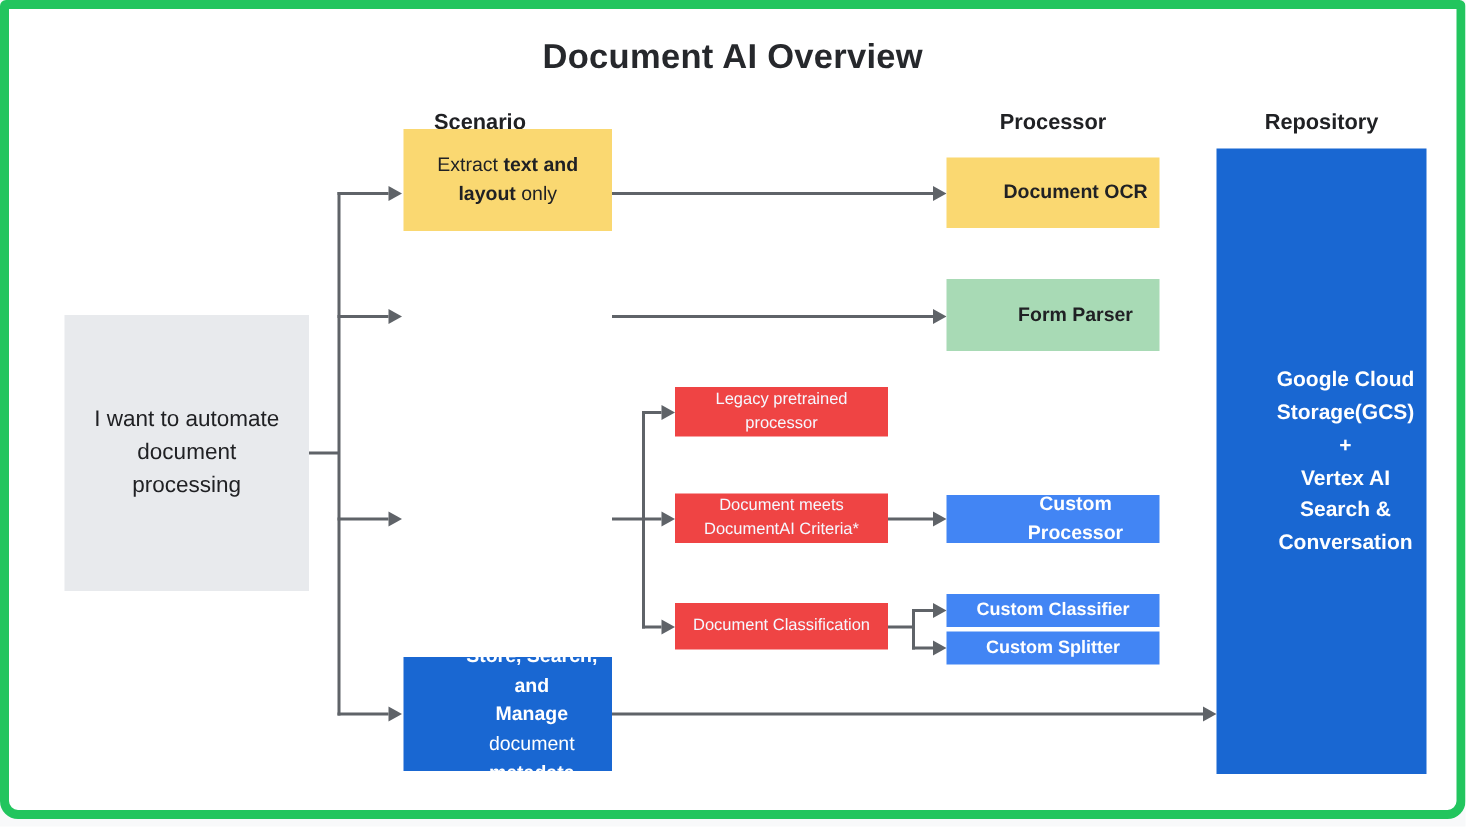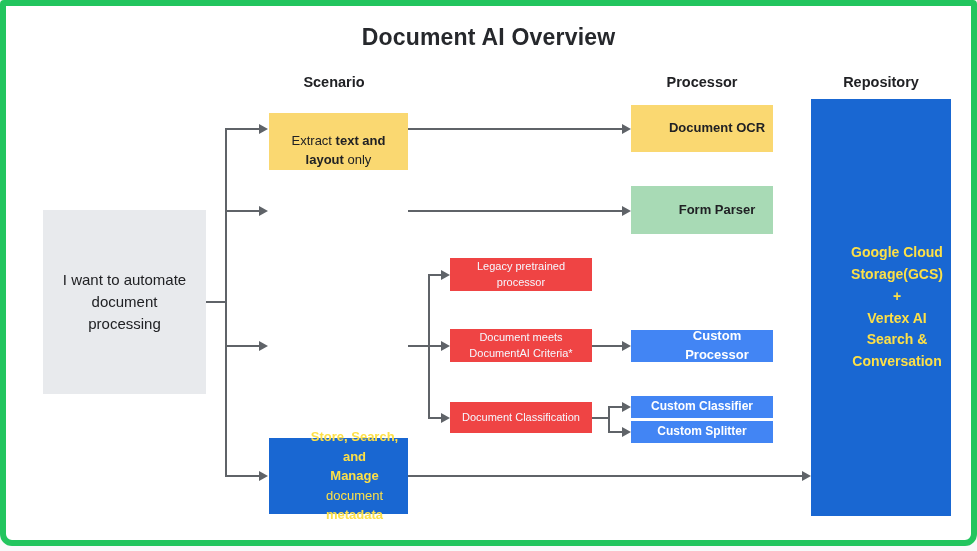--- a/index.html
+++ b/index.html
@@ -19,40 +19,40 @@
   .node {
     position:absolute; display:flex; flex-direction:column;
     align-items:center; justify-content:center; text-align:center;
   }
   .node .b { font-weight:700; }
   .gray  { background:#e8eaed; color:#202124; font-size:15px; line-height:1.45; }
   .yellow{ background:#fad871; color:#202124; font-size:13px; line-height:1.45; }
   .green { background:#a8dab5; color:#202124; font-size:13px; line-height:1.45; }
   .blue  { background:#4285f4; color:#ffffff; font-size:13px; line-height:1.45; }
   .blue-sm { background:#ef4444; color:#f5f8ff; font-size:11px; line-height:1.4; }
-  .darkblue { background:#1967d2; color:#fde047; font-size:13px; line-height:1.5;padding-left:32px; }
+  .darkblue { background:#1967d2; color:#ffffff; font-size:13px; line-height:1.5;padding-left:32px; }
   .proc-label { font-weight:700; font-size:13px;padding-left:30px; }
   .proc-label-sm { font-weight:700; font-size:12px; }
   .repo { font-weight:700; font-size:14px; line-height:1.55; }
   .h-line { position:absolute; height:2px; background:#5f6368; }
   .v-line { position:absolute; width:2px; background:#5f6368; }
   .arr-r {
     position:absolute; width:0; height:0;
     border-top:5px solid transparent; border-bottom:5px solid transparent;
     border-left:9px solid #5f6368;
   }
 </style>
 </head>
 <body>
 
 <div class="canvas">
 
   <div class="title">Document AI Overview</div>
 
-  <div class="col-header" style="left:268px;">Scenario</div>
+  <div class="col-header" style="left:254px;">Scenario</div>
   <div class="col-header" style="left:636px;">Processor</div>
   <div class="col-header" style="left:815px;">Repository</div>
 
   <div class="h-line" style="left:200px;top:295px;width:20px;"></div>
   <div class="v-line" style="left:219px;top:122px;height:349px;"></div>
   <div class="h-line" style="left:219px;top:122px;width:34px;"></div>
   <div class="arr-r" style="left:253px;top:118px;"></div>
   <div class="h-line" style="left:219px;top:204px;width:34px;"></div>
   <div class="arr-r" style="left:253px;top:200px;"></div>
   <div class="h-line" style="left:219px;top:339px;width:34px;"></div>
@@ -86,21 +86,21 @@
 
   <div class="h-line" style="left:402px;top:469px;width:394px;"></div>
   <div class="arr-r" style="left:796px;top:465px;"></div>
 
   <div class="node gray" style="left:37px;top:204px;width:163px;height:184px;">
       <div><span>I want to automate</span></div>
       <div><span>document</span></div>
       <div><span>processing</span></div>
     </div>
 
-  <div class="node yellow" style="left:263px;top:107px;width:139px;height:57px;justify-content:flex-end;">
+  <div class="node yellow" style="left:263px;top:80px;width:139px;height:68px;">
       <div><span>Extract </span><span class="b">text and</span></div>
       <div><span class="b">layout</span><span> only</span></div>
     </div>
 
 
 
   <div class="node darkblue" style="left:263px;top:432px;width:139px;height:76px;">
       <div><span class="b">Store, Search, and</span></div>
       <div><span class="b">Manage</span><span> document</span></div>
       <div><span class="b">metadata</span></div>

